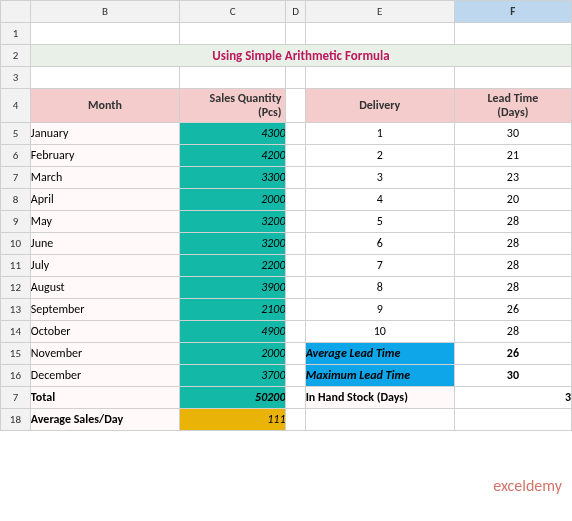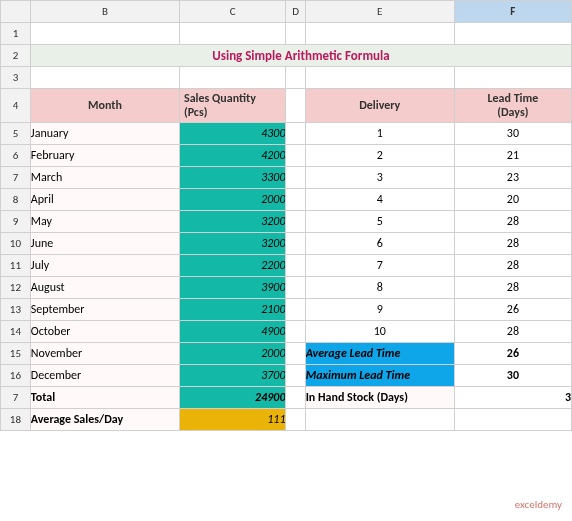--- a/index.html
+++ b/index.html
@@ -166,24 +166,24 @@
       background: #eab308;
       border: 1px solid #c0c0c0;
       text-align: right;
       padding: 1px 6px;
       font-style: italic;
     }
 
     
     .watermark {
       position: absolute;
-      bottom: 10px;
+      bottom: 26px;
       right: 10px;
       color: #c0392b;
-      font-size: 11px;
+      font-size: 16px;
       opacity: 0.7;
     }
 
     .col-f-header-active {
       background: #bdd7ee;
     }
   </style>
 </head>
 <body>
 
@@ -242,21 +242,21 @@
     <td class="empty"></td>
     <td class="empty"></td>
   </tr>
 
   <tr>
     <td class="row-header">4</td>
     <td class="tbl-header-left">
       <div style="text-align:center; font-weight:bold; padding:2px 4px;">Month</div>
     </td>
     <td class="tbl-header-left">
-      <div style="text-align:left; font-weight:bold; padding:2px 4px; white-space:normal; line-height:1.2;">Sales Quantity<br>(Pcs)</div>
+      <div style="text-align:right; font-weight:bold; padding:2px 4px; white-space:normal; line-height:1.2;">Sales Quantity<br>(Pcs)</div>
     </td>
     <td class="empty"></td>
     <td class="tbl-header-right">
       <div style="text-align:center; font-weight:bold; padding:2px 4px;">Delivery</div>
     </td>
     <td class="tbl-header-right">
       <div style="text-align:center; font-weight:bold; padding:2px 4px; white-space:normal; line-height:1.2;">Lead Time<br>(Days)</div>
     </td>
   </tr>
 
@@ -364,21 +364,21 @@
     <td class="data-left">December</td>
     <td class="data-left-num">3700</td>
     <td class="empty"></td>
     <td class="summary-label">Maximum Lead Time</td>
     <td class="data-right-num bold-row">30</td>
   </tr>
 
   <tr>
     <td class="row-header">7</td>
     <td class="data-left bold-row">Total</td>
-    <td class="data-left-num bold-row">24900</td>
+    <td class="data-left-num bold-row">50200</td>
     <td class="empty"></td>
     <td class="highlight-row-label">In Hand Stock (Days)</td>
     <td class="highlight-row-val">3</td>
   </tr>
 
   <tr>
     <td class="row-header">18</td>
     <td class="avg-label">Average Sales/Day</td>
     <td class="avg-val">111</td>
     <td class="empty"></td>

